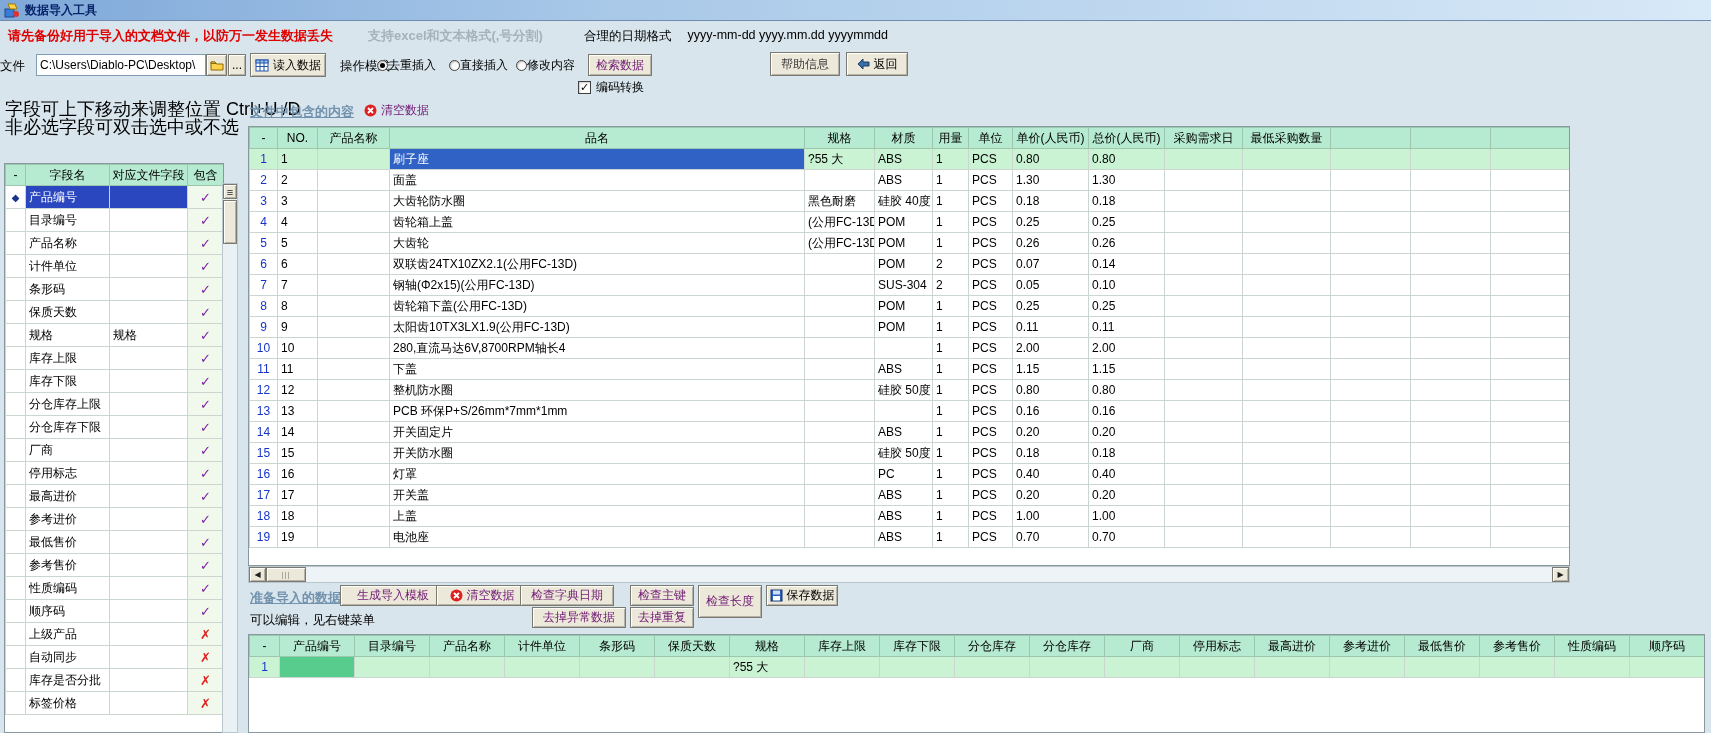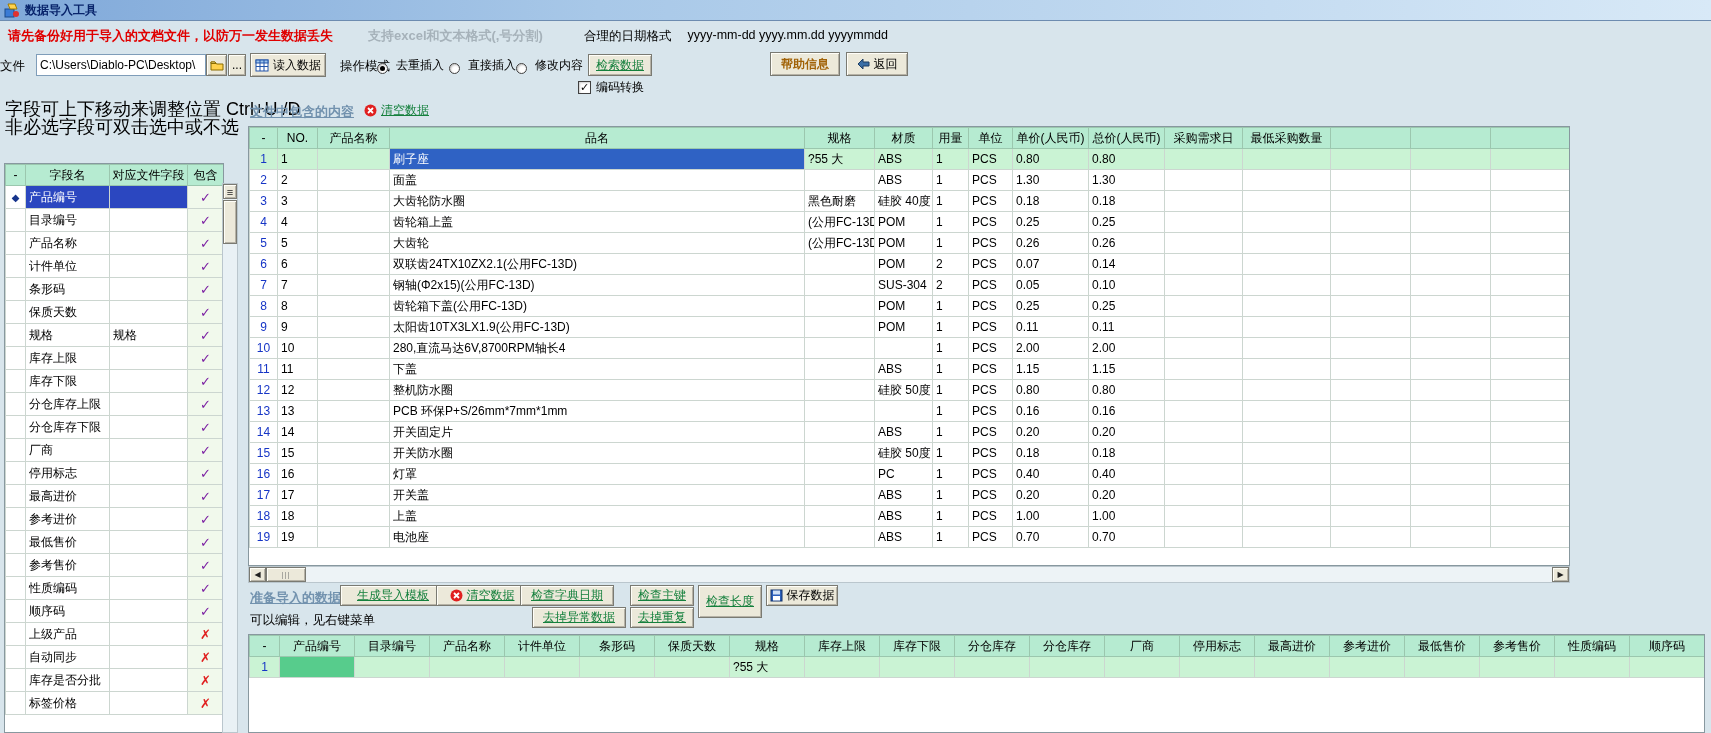--- a/index.html
+++ b/index.html
@@ -6,24 +6,24 @@
 html,body{width:1711px;height:733px}
 body{position:relative;overflow:hidden;background:#d8e5ec;font-family:"Liberation Sans","DejaVu Sans",sans-serif;font-size:12px;color:#000}
 .titlebar{position:absolute;left:0;top:0;width:1711px;height:21px;background:linear-gradient(90deg,#7fa8d9 0%,#a8c8e8 35%,#d8e9f7 100%);display:flex;align-items:center;gap:5px;padding-left:4px;border-bottom:1px solid #6d8cb0}
 .titlebar .ttl{font-weight:bold;color:#08246b;font-size:12px}
 .warn{position:absolute;left:8px;top:27px;color:#e00000;font-weight:bold;font-size:13px}
 .grayhint{position:absolute;left:368px;top:27px;color:#a6b2ba;font-weight:bold;font-size:13px}
 .datehint{position:absolute;left:584px;top:28px;display:flex;gap:16px;font-size:12.5px}
 .lbl{position:absolute;font-size:12.5px}
 .file-input{position:absolute;left:36px;top:54px;width:170px;height:22px;background:#fff;border:1px solid #7f9db9;font:12px "Liberation Sans","DejaVu Sans",sans-serif;padding:0 3px}
 .btn{position:absolute;display:flex;align-items:center;justify-content:center;gap:4px;background:#ece9da;border:1px solid #7a7a72;box-shadow:inset 1px 1px 0 #fffef8,inset -1px -1px 0 #b6b2a6;font:12px "Liberation Sans","DejaVu Sans",sans-serif;cursor:pointer;white-space:nowrap;padding:0 4px}
-.btn.red{color:#a16207;font-weight:bold}
-.link{color:#15803d;text-decoration:underline}
+.btn.red{color:#404040;font-weight:normal}
+.link{color:#701a75;}
 .flat{position:absolute;display:flex;align-items:center;gap:4px;background:transparent;border:none;cursor:pointer;font:12px "Liberation Sans","DejaVu Sans",sans-serif;padding:0}
-.radio{position:absolute;display:flex;align-items:flex-end;gap:8px;cursor:pointer}
+.radio{position:absolute;display:flex;align-items:center;gap:0;cursor:pointer}
 .rb{width:11px;height:11px;border-radius:50%;background:#fff;border:1px solid #404040;box-shadow:inset 1px 1px 2px rgba(0,0,0,.25);position:relative}
 .rb.on::after{content:"";position:absolute;left:2px;top:2px;width:5px;height:5px;border-radius:50%;background:#000}
 .chk{position:absolute;display:flex;align-items:center;gap:5px;cursor:pointer}
 .cb{width:13px;height:13px;background:#fff;border:1px solid #404040;box-shadow:inset 1px 1px 2px rgba(0,0,0,.2);display:flex;align-items:center;justify-content:center;font-size:11px;font-weight:bold;line-height:1}
 .lhint{position:absolute;left:5px;font-size:18px}
 .sec-title{position:absolute;color:#7292ae;font-weight:bold;text-decoration:underline;font-size:13px}
 .gridbox{position:absolute;overflow:hidden;background:#fff;border:1px solid #88989f}
 table.grid{border-collapse:collapse;table-layout:fixed}
 .grid th{background:#b6ebd1;border:1px solid #9bc7ae;font-weight:normal;text-align:center;overflow:hidden;white-space:nowrap;font-size:12px;height:21px;padding:0 2px}
 .grid td{border:1px solid #ccd6d0;overflow:hidden;white-space:nowrap;font-size:12px;padding:0 3px;background:#fff}

